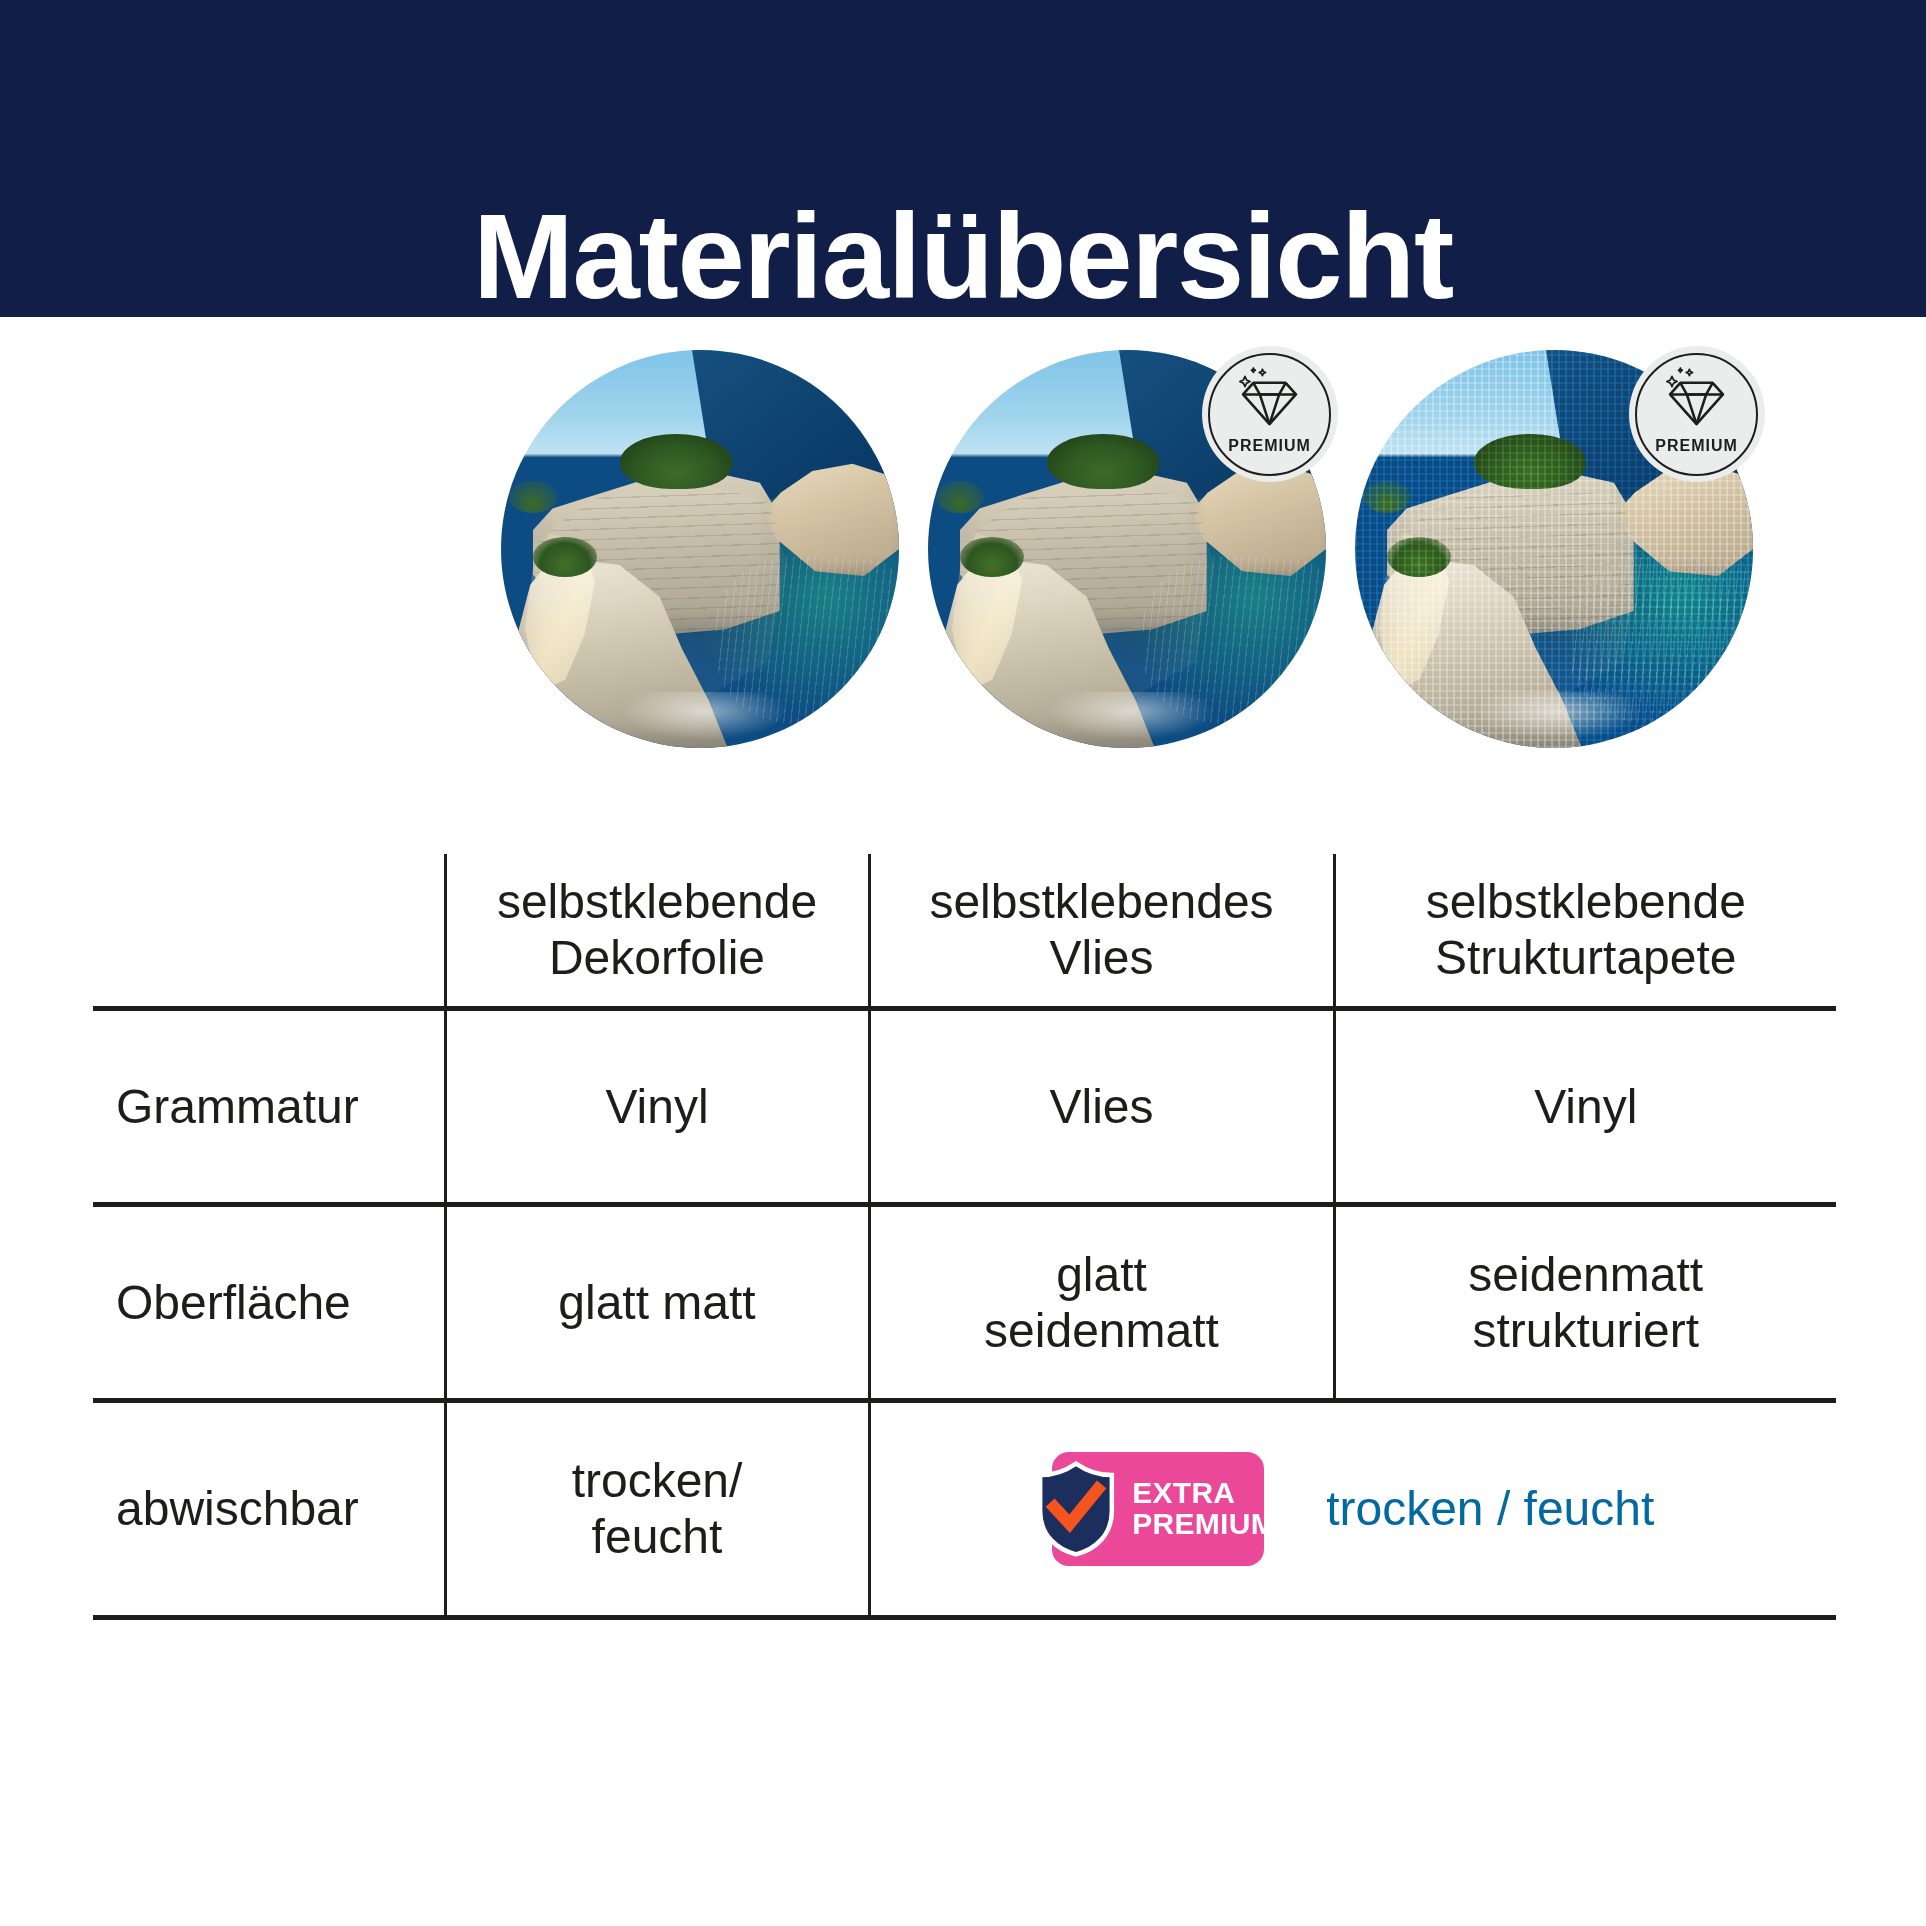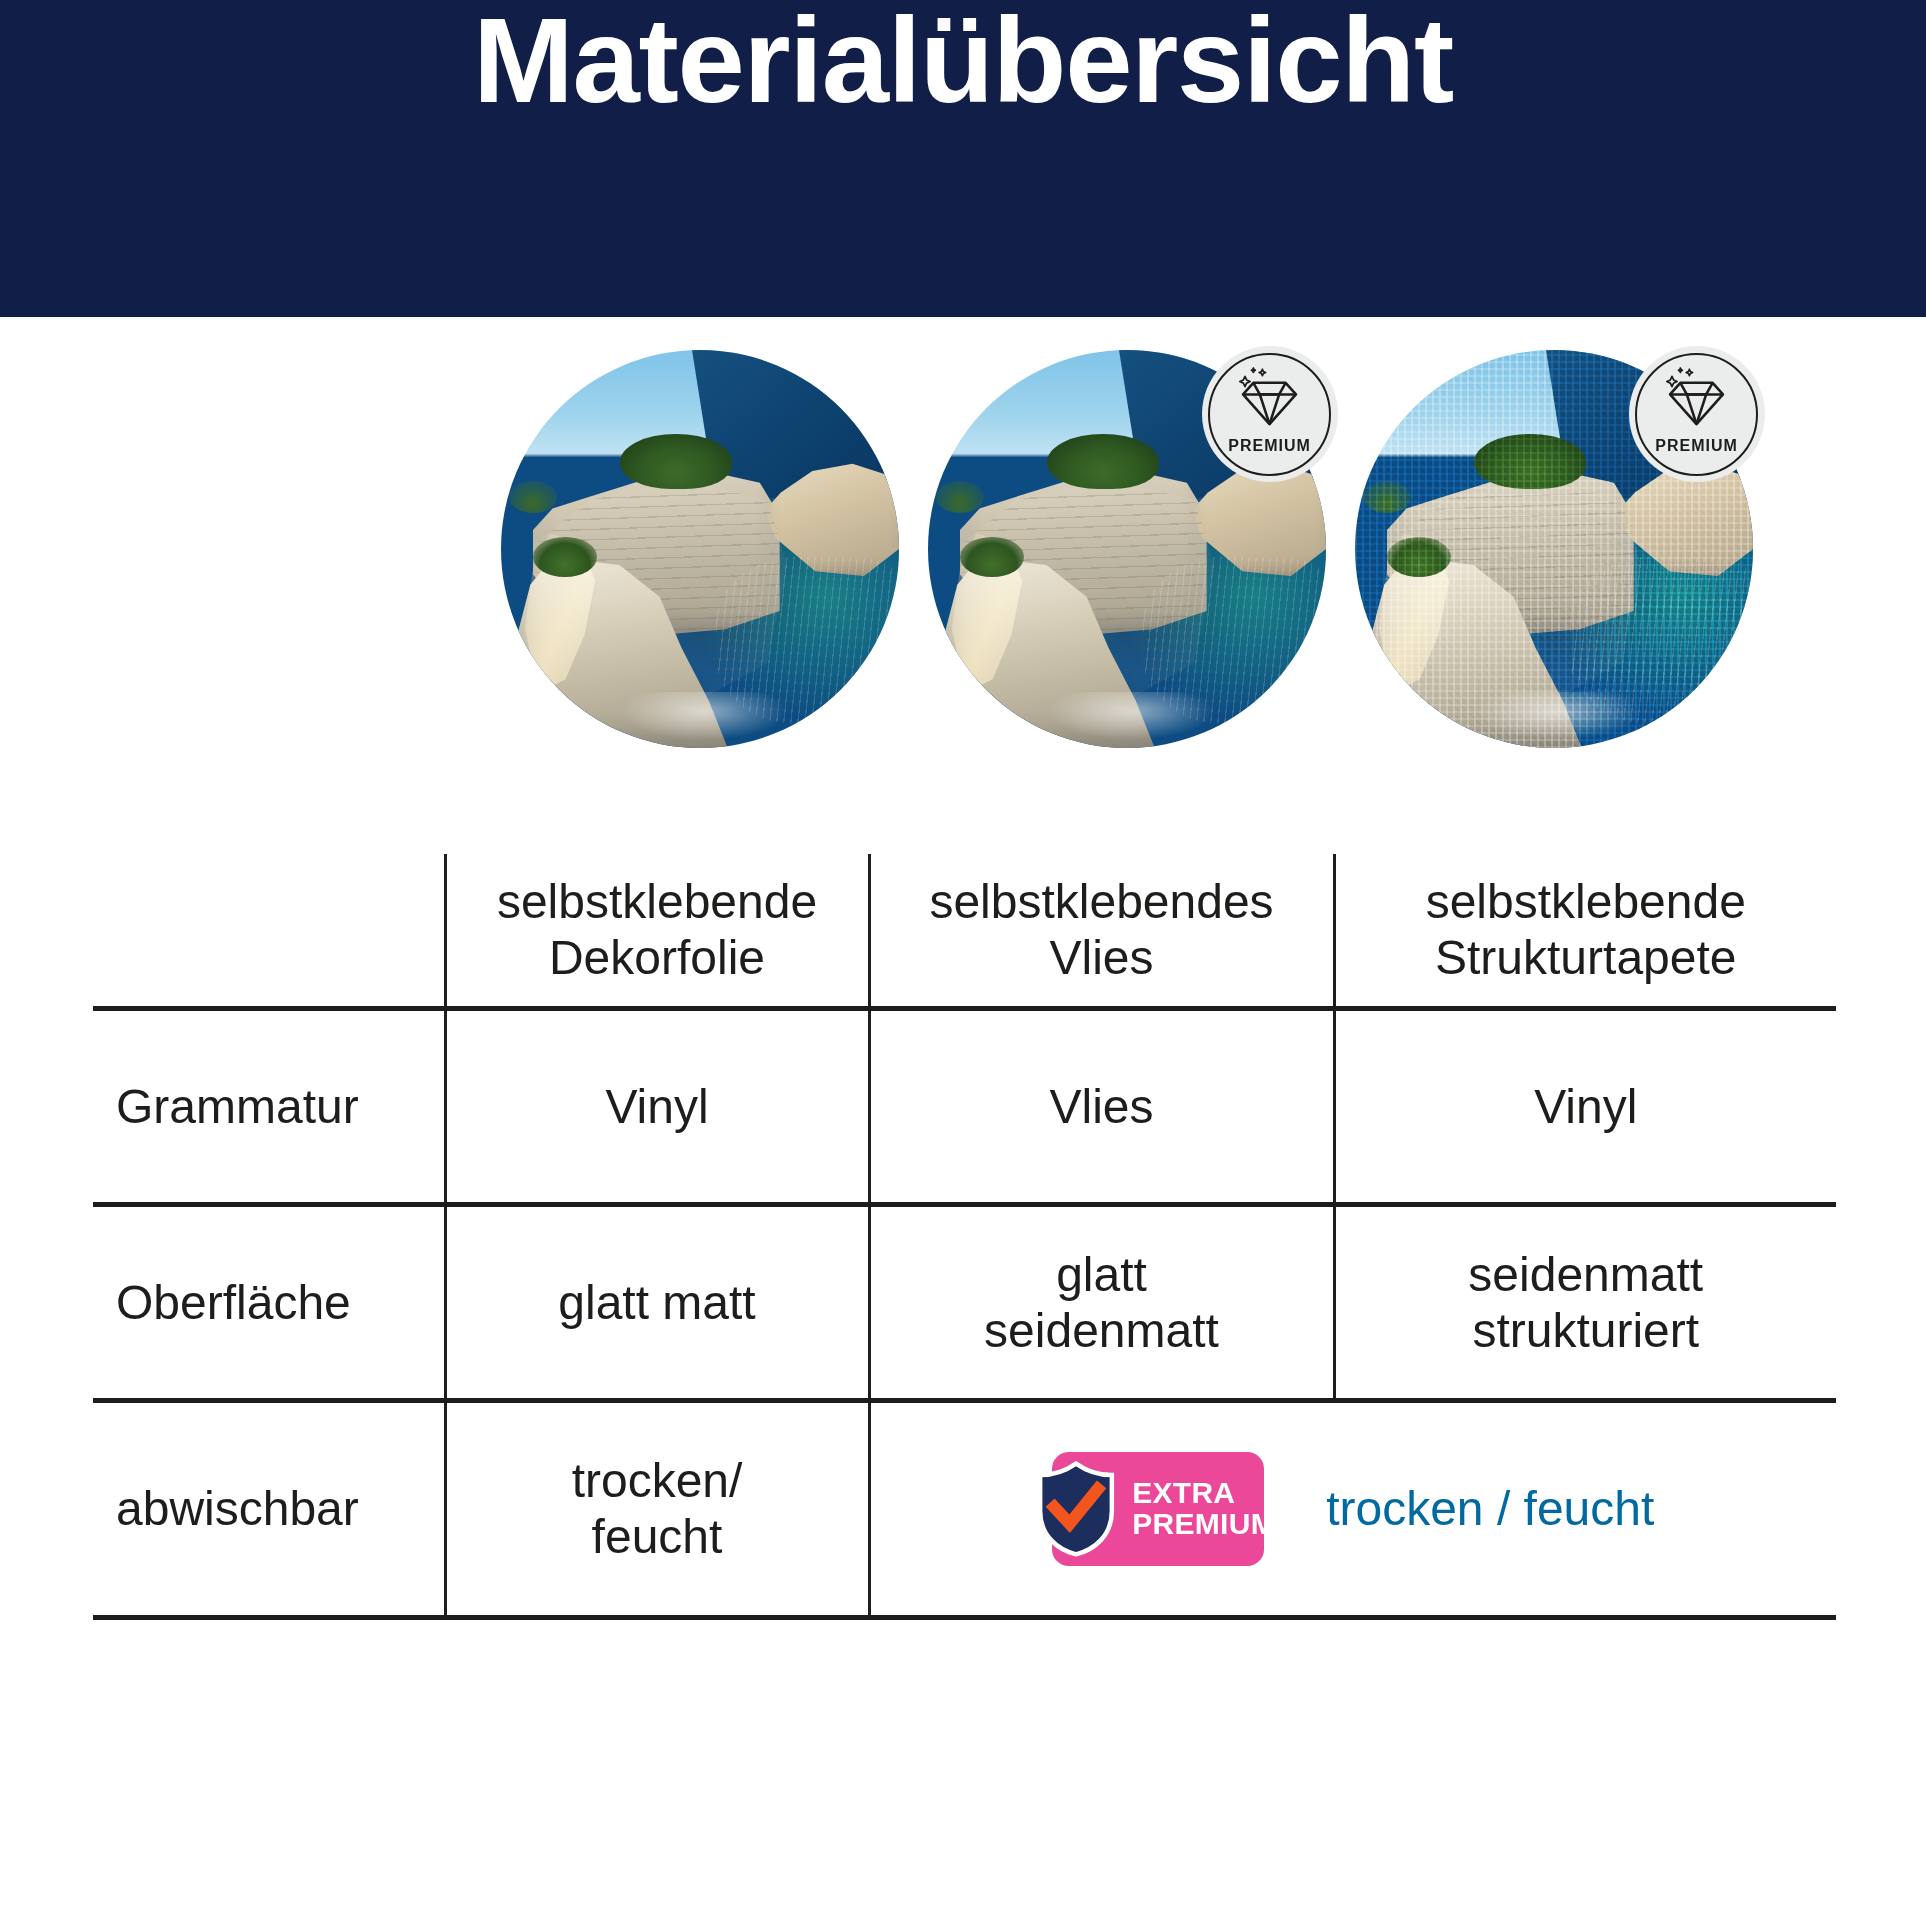--- a/index.html
+++ b/index.html
@@ -8,21 +8,21 @@
     background:#ffffff;
     font-family:"Liberation Sans", sans-serif;
     overflow:hidden;
     position:relative;
   }
 
   
   #header-bar{
     position:absolute;left:0;top:0;width:1926px;height:317px;
     background:#111e47;
-    display:flex;align-items:flex-start;justify-content:center;
+    display:flex;align-items:flex-end;justify-content:center;
   }
   #page-title{
     color:#ffffff;
     font-size:121px;
     font-weight:bold;
     letter-spacing:-1.3px;
     line-height:1;
     white-space:nowrap;
   }
 

